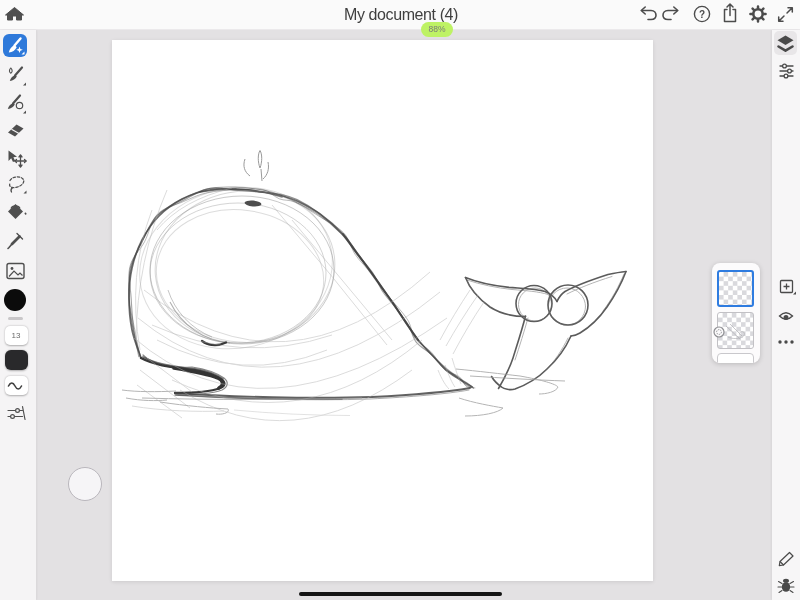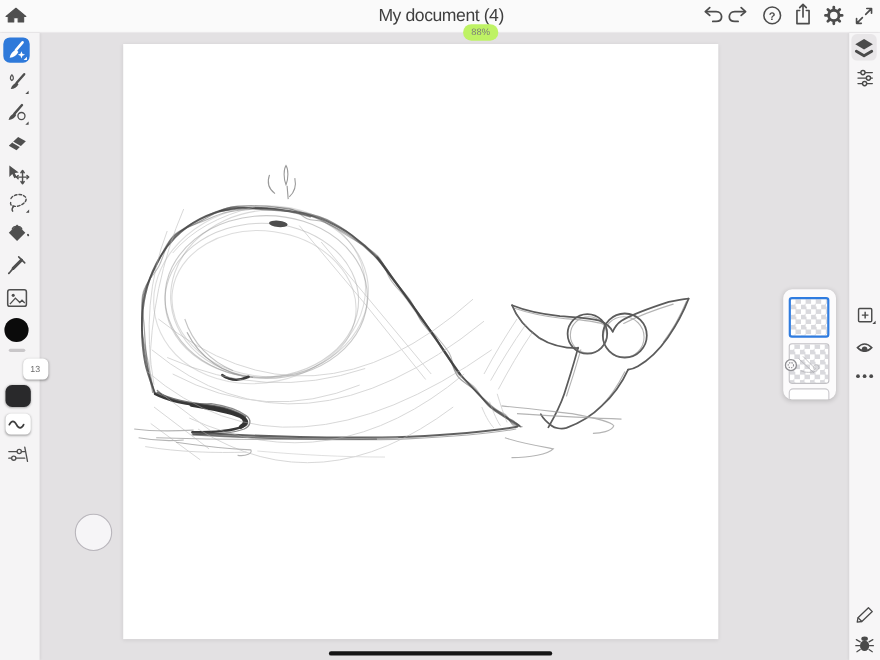--- a/index.html
+++ b/index.html
@@ -18,21 +18,21 @@
     box-shadow:0 1px 5px rgba(0,0,0,0.18);overflow:hidden;}
   .thumb{position:absolute;left:5px;width:37px;height:37px;border-radius:3px;box-sizing:border-box;
     background:repeating-conic-gradient(#d9d9dd 0% 25%, #ffffff 0% 50%);
     background-size:9.2px 9.2px;}
   #thumb1{top:7px;border:2px solid #2f7ce0;}
   #thumb2{top:49px;border:1px solid #c2c1c5;}
   #thumb3{top:90px;height:16px;background:#ffffff;border:1px solid #c9c8cc;border-radius:4px;}
   #layersbtn{left:774px;top:31px;width:23px;height:24px;border-radius:5px;background:#e8e6e8;}
   #bluebtn{left:3px;top:33.5px;width:24px;height:23px;border-radius:6px;background:#2e79da;}
   #box13{left:4.5px;top:326px;width:23px;height:19px;background:#ffffff;border-radius:5px;
-    box-shadow:0 0.5px 2px rgba(0,0,0,0.3);font-size:8px;color:#6a6a6a;text-align:center;line-height:19px;margin-left:16px;}
+    box-shadow:0 0.5px 2px rgba(0,0,0,0.3);font-size:8px;color:#6a6a6a;text-align:center;line-height:19px;}
   #boxdark{left:4.5px;top:350px;width:23px;height:20px;background:#29292b;border-radius:6px;
     box-shadow:0 0.5px 2px rgba(0,0,0,0.3);}
   #boxsq{left:4.5px;top:376px;width:23px;height:19px;background:#ffffff;border-radius:5px;
     box-shadow:0 0.5px 2px rgba(0,0,0,0.3);}
   #sliderline{left:8px;top:317px;width:15px;height:2.5px;border-radius:1.5px;background:#c9c7c9;}
   #blackcirc{left:4px;top:289px;width:22px;height:22px;border-radius:50%;background:#0b0b0b;}
   svg{display:block;}
 </style>
 </head>
 <body>

